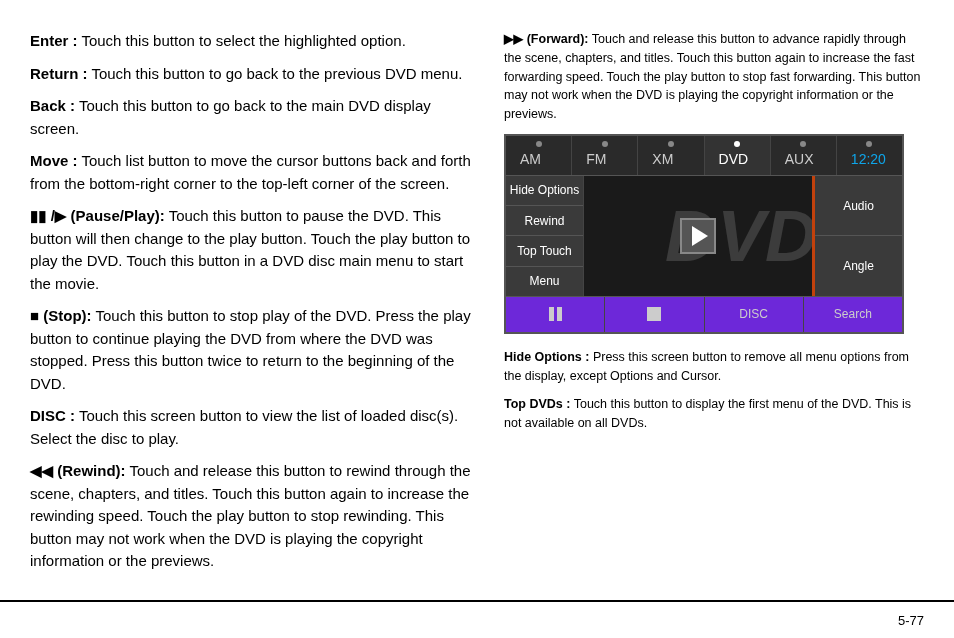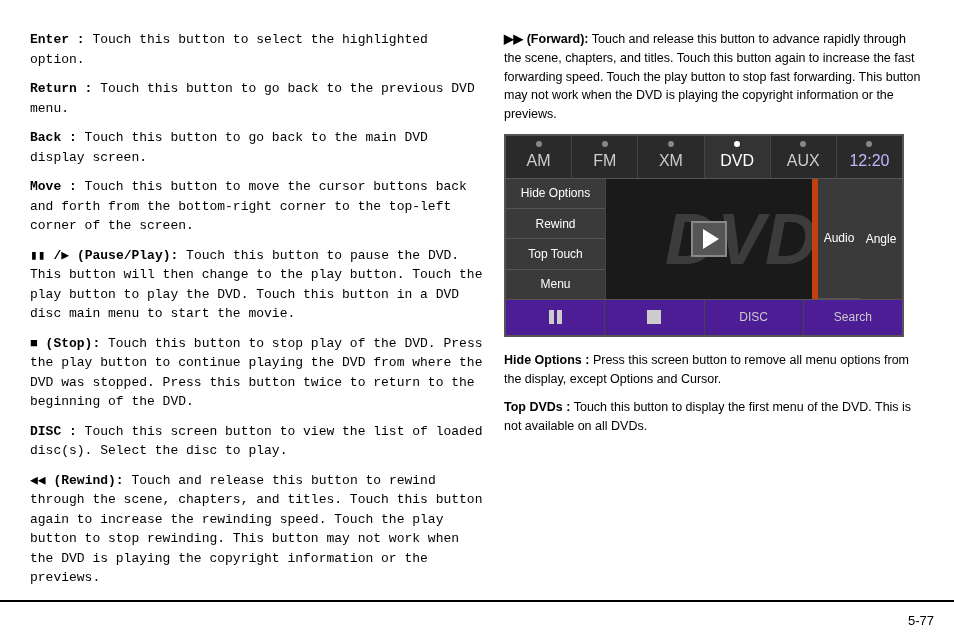--- a/index.html
+++ b/index.html
@@ -13,23 +13,22 @@
       position: relative;
     }
     .page-content {
       display: flex;
       padding: 30px 30px 20px 30px;
       gap: 20px;
       height: 600px;
     }
     .left-column {
       flex: 1;
-      font-size: 13px;
+      font-size: 15px;
       line-height: 1.5;
-      font-family: Liberation Mono, monospace;
     }
     .right-column {
       width: 420px;
       font-size: 12.5px;
       line-height: 1.5;
     }
     .para {
       margin-bottom: 10px;
     }
     .para b {
@@ -44,54 +43,54 @@
       margin-top: 6px;
     }
     .dvd-top-bar {
       display: flex;
       background: #2a2a2a;
       border-bottom: 1px solid #555;
       align-items: center;
     }
     .dvd-top-btn {
       flex: 1;
-      text-align: center;
+      text-align: left;
       color: #ccc;
-      font-size: 16px;
-      padding: 5px 0;
+      font-size: 14px;
+      padding: 5px 14px;
       border-right: 1px solid #444;
       position: relative;
     }
     .dvd-top-btn.active {
       color: #fff;
       background: #333;
     }
     .dvd-top-btn .dot {
       display: block;
       width: 6px;
       height: 6px;
       background: #888;
       border-radius: 50%;
       margin: 0 auto 2px auto;
     }
     .dvd-top-btn .dot.active-dot {
       background: #fff;
     }
     .dvd-top-btn:last-child {
       border-right: none;
-      color: #c4b5fd;
+      color: #0ea5e9;
     }
     .dvd-middle {
       display: flex;
       height: 120px;
     }
     .dvd-left-btns {
       display: flex;
       flex-direction: column;
-      width: 100px;
+      width: 78px;
       border-right: 1px solid #444;
     }
     .dvd-left-btn {
       flex: 1;
       background: #3a3a3a;
       color: #fff;
       font-size: 12px;
       border: none;
       border-bottom: 1px solid #555;
       cursor: pointer;
@@ -133,42 +132,43 @@
     .dvd-play-triangle {
       width: 0;
       height: 0;
       border-top: 10px solid transparent;
       border-bottom: 10px solid transparent;
       border-left: 16px solid #fff;
       margin-left: 3px;
     }
     .dvd-right-btns {
       display: flex;
+      flex-direction: column;
       width: 90px;
-      border-left: 6px solid #c2410c;
+      border-left: 3px solid #c2410c;
     }
     .dvd-right-btn {
       flex: 1;
       background: #3a3a3a;
       color: #fff;
       font-size: 12px;
       border: none;
       border-bottom: 1px solid #555;
       cursor: pointer;
       text-align: center;
       display: flex;
       align-items: center;
       justify-content: center;
     }
     .dvd-right-btn:last-child {
       border-bottom: none;
     }
     .dvd-bottom-bar {
       display: flex;
-      background: #4c1d95;
+      background: #6d28d9;
       border-top: 1px solid #555;
       align-items: center;
       height: 36px;
     }
     .dvd-bottom-btn {
       flex: 1;
       text-align: center;
       color: #ccc;
       font-size: 12px;
       padding: 4px 2px;
@@ -199,21 +199,21 @@
     .page-footer {
       position: absolute;
       bottom: 0;
       left: 0;
       right: 0;
       height: 38px;
       border-top: 2px solid #000;
       display: flex;
       align-items: center;
       justify-content: flex-end;
-      padding: 0 20px;
+      padding: 0 30px;
     }
     .page-number {
       font-size: 13px;
     }
   </style>
 </head>
 <body>
 
 <div class="page-content">
 
@@ -221,21 +221,21 @@
     <div class="para">
       <b>Enter :</b><span> Touch this button to select the highlighted option.</span>
     </div>
     <div class="para">
       <b>Return :</b><span> Touch this button to go back to the previous DVD menu.</span>
     </div>
     <div class="para">
       <b>Back :</b><span> Touch this button to go back to the main DVD display screen.</span>
     </div>
     <div class="para">
-      <b>Move :</b><span> Touch this button to move the cursor buttons back and forth from the bottom-right corner to the top-left corner of the screen.</span>
+      <b>Move :</b><span> Touch list button to move the cursor buttons back and forth from the bottom-right corner to the top-left corner of the screen.</span>
     </div>
     <div class="para">
       <b>▮▮ /▶ (Pause/Play):</b><span> Touch this button to pause the DVD. This button will then change to the play button. Touch the play button to play the DVD. Touch this button in a DVD disc main menu to start the movie.</span>
     </div>
     <div class="para">
       <b>■ (Stop):</b><span> Touch this button to stop play of the DVD. Press the play button to continue playing the DVD from where the DVD was stopped. Press this button twice to return to the beginning of the DVD.</span>
     </div>
     <div class="para">
       <b>DISC :</b><span> Touch this screen button to view the list of loaded disc(s). Select the disc to play.</span>
     </div>

